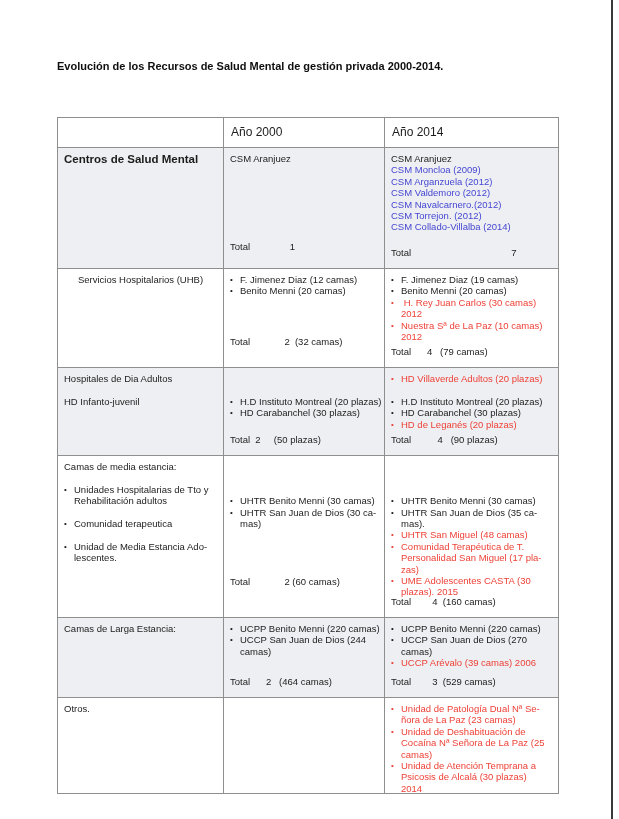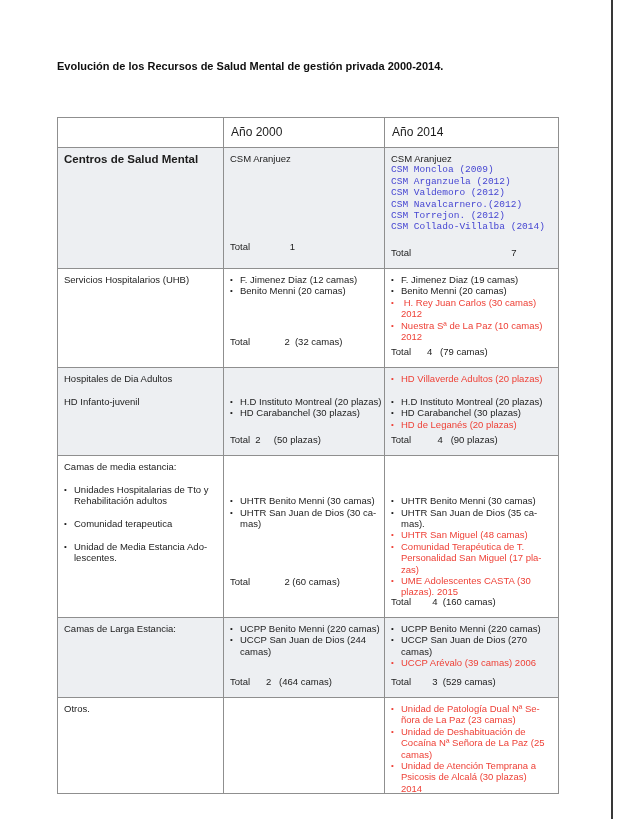--- a/index.html
+++ b/index.html
@@ -13,24 +13,24 @@
        border-top:1px solid #8f8f8f;border-left:1px solid #8f8f8f;}
   .cell{border-right:1px solid #8f8f8f;border-bottom:1px solid #8f8f8f;
         position:relative;overflow:hidden;box-sizing:border-box;background:#ffffff;}
   .cell.sh{background:#edeff2;}
   .hcell .cw{font-size:12px;padding:8px 7px 0 7px;line-height:13px;}
   .cw{padding:5px 6px;font-size:9.5px;line-height:11.4px;height:100%;box-sizing:border-box;}
   .cw.lg{font-size:11.5px;line-height:13px;font-weight:bold;}
   .li{display:flex;min-height:11.4px;}
   .bul{flex:none;width:10px;font-size:8px;line-height:11.4px;}
   .txt{flex:1;white-space:pre;}
-  .ctr .txt{text-align:left;}
+  .ctr .txt{text-align:center;}
   .rgt .txt{text-align:left;padding-right:3px;}
   .red{color:#ee4137;}
-  .blue{color:#4646d2;font-family:Liberation Mono, monospace;}
+  .blue{color:#4646d2;}
   .total{position:absolute;left:6px;right:6px;font-size:9.5px;line-height:11.4px;white-space:pre;}
   .b6{bottom:10px;}
   .b16{bottom:16px;}
   .b20{bottom:20px;}
   .b30{bottom:30px;}
   .alignr{text-align:left;}
 </style>
 </head>
 <body>
 

